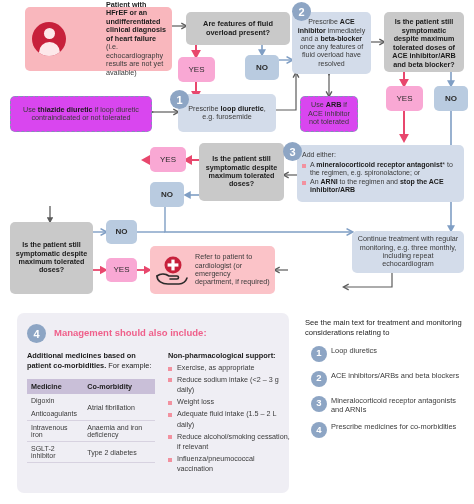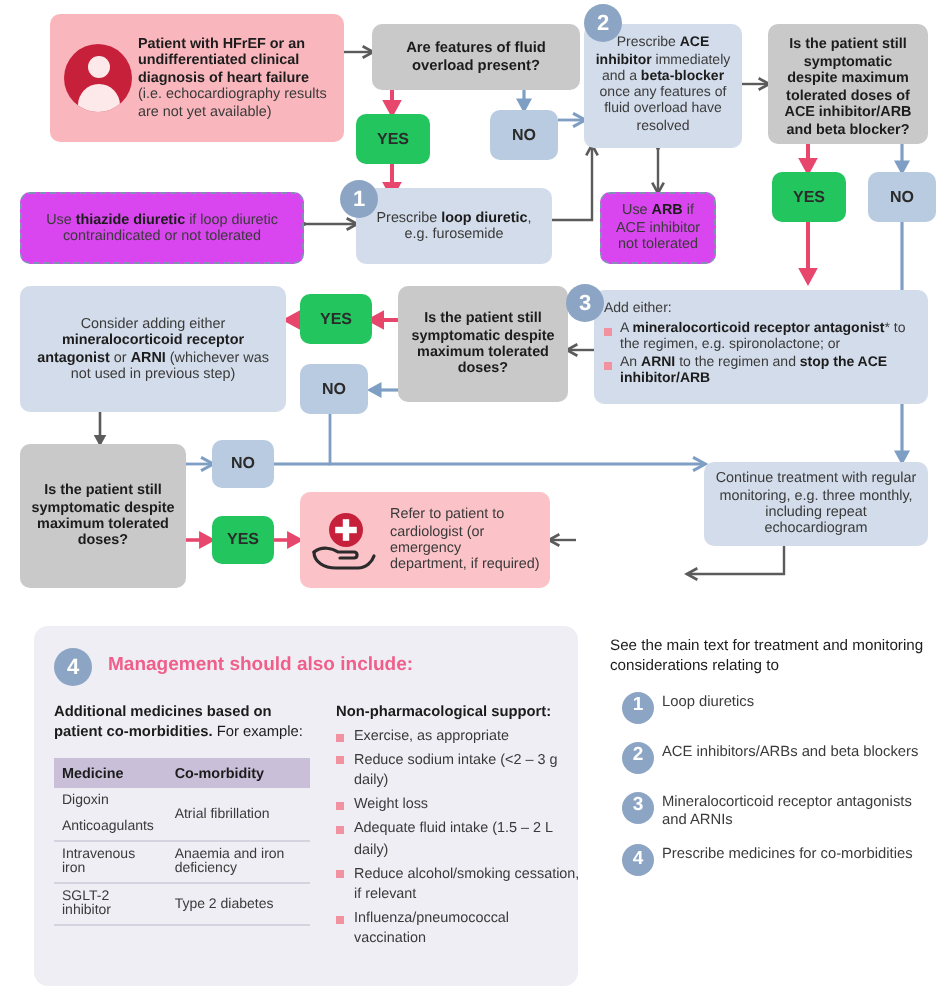--- a/index.html
+++ b/index.html
@@ -10,21 +10,21 @@
   }
   #canvas{position:absolute;left:0;top:0;width:474px;height:504px;}
   svg#wires{position:absolute;left:0;top:0;width:474px;height:504px;pointer-events:none;}
 
   .box{position:absolute;box-sizing:border-box;border-radius:5px;
        display:flex;align-items:center;justify-content:center;
        text-align:center;line-height:1.18;}
   .pink{background:#f9b7bd;}
   .blue{background:#d3dcea;}
   .grey{background:#c9c9c9;color:#1c1c1c;font-weight:bold;}
-  .yes{background:#22c55e;color:#2b2b2b;font-weight:bold;}
+  .yes{background:#f9a8d4;color:#2b2b2b;font-weight:normal;}
   .no{background:#b9cbe0;color:#2b2b2b;font-weight:bold;}
   .dashed{background:#d946ef;border:1.4px dashed #7f94b5;}
   .lightpink{background:#fbc3c8;}
 
   .txt{padding:3px 5px;}
   b{font-weight:bold;color:#1c1c1c;}
 
   
   .step{position:absolute;width:19px;height:19px;border-radius:50%;
         background:#8da5c4;color:#fff;font-weight:bold;font-size:11px;
@@ -139,21 +139,21 @@
 
     <line x1="93" y1="270" x2="106" y2="270" stroke="#e8476d" stroke-width="1.8" marker-end="url(#aP)"></line>
 
     <line x1="137" y1="270" x2="150" y2="270" stroke="#e8476d" stroke-width="1.8" marker-end="url(#aP)"></line>
 
     <line x1="288" y1="270" x2="275" y2="270" stroke="#5b5b5b" stroke-width="1.2" marker-end="url(#aGs)"></line>
 
     <path d="M392,273 L392,287 L344,287" fill="none" stroke="#5b5b5b" stroke-width="1.2" marker-end="url(#aGs)"></path>
   </svg>
 
-  <div class="box pink" style="left:25px;top:7px;width:147px;height:64px;justify-content:flex-start;padding-left:39px;">
+  <div class="box pink" style="left:25px;top:7px;width:147px;height:64px;justify-content:flex-start;padding-left:76px;">
     <div class="pat-ic" style="left:7px;top:15px;">
       <div class="head"></div>
         <div class="body"></div>
     </div>
     <div class="txt" style="text-align:left;font-size:7.2px;">
       <b>Patient with HFrEF or an undifferentiated clinical diagnosis of heart failure</b>
       <span>(i.e. echocardiography results are not yet available)</span>
     </div>
   </div>
 
@@ -203,25 +203,20 @@
       <span>Use </span><b>thiazide diuretic</b><span> if loop diuretic contraindicated or not tolerated</span>
     </div>
   </div>
 
   <div class="box dashed" style="left:300px;top:96px;width:58px;height:36px;font-size:7.2px;">
     <div class="txt">
       <span>Use </span><b>ARB</b><span> if ACE inhibitor not tolerated</span>
     </div>
   </div>
 
-  <div class="box blue" style="left:10px;top:143px;width:133px;height:63px;font-size:7.2px;">
-    <div class="txt">
-      <span>Consider adding either </span><b>mineralocorticoid receptor antagonist</b><span> or </span><b>ARNI</b><span> (whichever was not used in previous step)</span>
-    </div>
-  </div>
 
   <div class="box yes" style="left:150px;top:147px;width:36px;height:25px;font-size:8px;">
     <span>YES</span>
   </div>
   <div class="box no" style="left:150px;top:182px;width:34px;height:25px;font-size:8px;">
     <span>NO</span>
   </div>
 
   <div class="box grey" style="left:199px;top:143px;width:85px;height:58px;font-size:7.2px;">
     <div class="txt">Is the patient still symptomatic despite maximum tolerated doses?</div>

